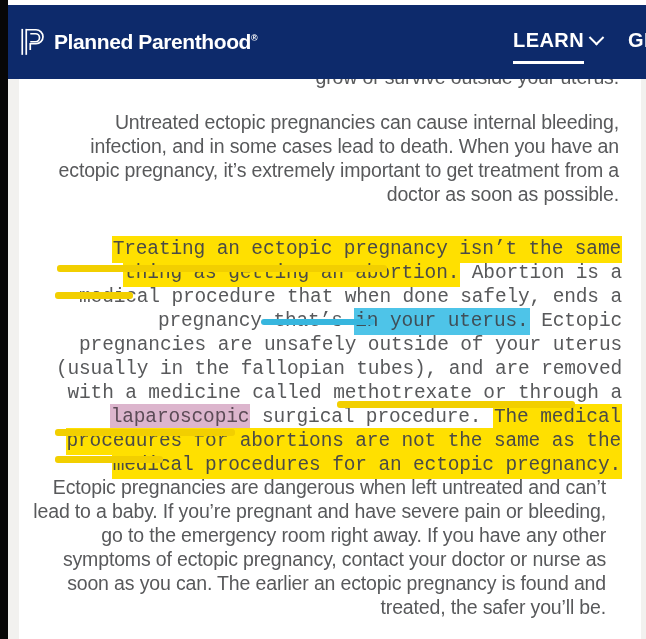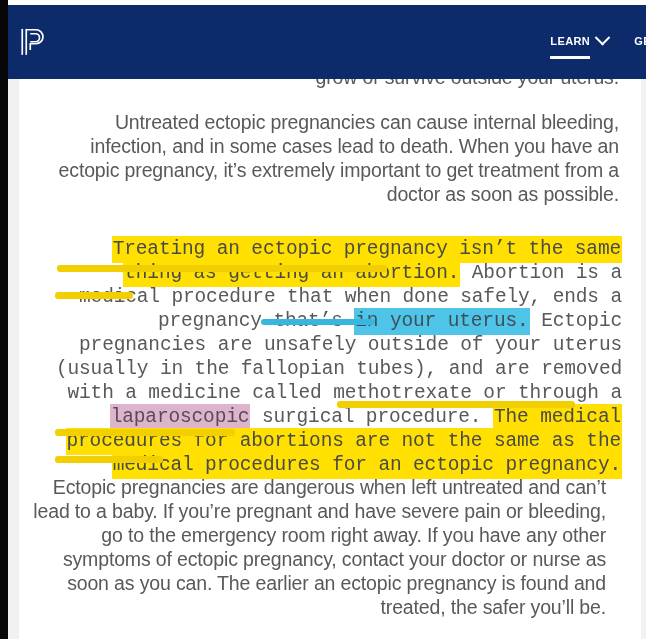--- a/index.html
+++ b/index.html
@@ -105,21 +105,21 @@
 
   .main-nav {
     display: flex;
     align-items: center;
     gap: 26px;
     padding-right: 0;
     margin-right: -12px;
   }
   .nav-item {
     color: #ffffff;
-    font-size: 11px;
+    font-size: 20px;
     font-weight: 700;
     letter-spacing: 0.4px;
     white-space: nowrap;
     display: flex;
     align-items: center;
     gap: 7px;
     cursor: pointer;
     position: relative;
     padding-bottom: 3px;
   }
@@ -275,20 +275,21 @@
 
     <a class="brand">
       <svg class="brand-mark" viewBox="0 0 50 56">
         <g fill="none" stroke="#ffffff" stroke-width="3.4">
           <path d="M4.5 3.5 L4.5 52 " stroke-linecap="square"></path>
           <path d="M12.5 3.5 L12.5 52" stroke-linecap="square"></path>
           <path d="M12.5 3.5 L32 3.5 a14 14 0 0 1 0 28 L20.5 31.5 L20.5 44"></path>
           <path d="M20.5 11.5 L31 11.5 a8 8 0 0 1 0 16 L20.5 27.5"></path>
         </g>
       </svg>
+      <span class="brand-name"><span>Planned Parenthood</span><span class="reg">®</span></span>
     </a>
 
     <nav class="main-nav">
       <div class="nav-item is-active">
         <span>LEARN</span>
         <span class="chev"></span>
       </div>
       <div class="nav-item truncated">
         <span>GET</span>
       </div>

